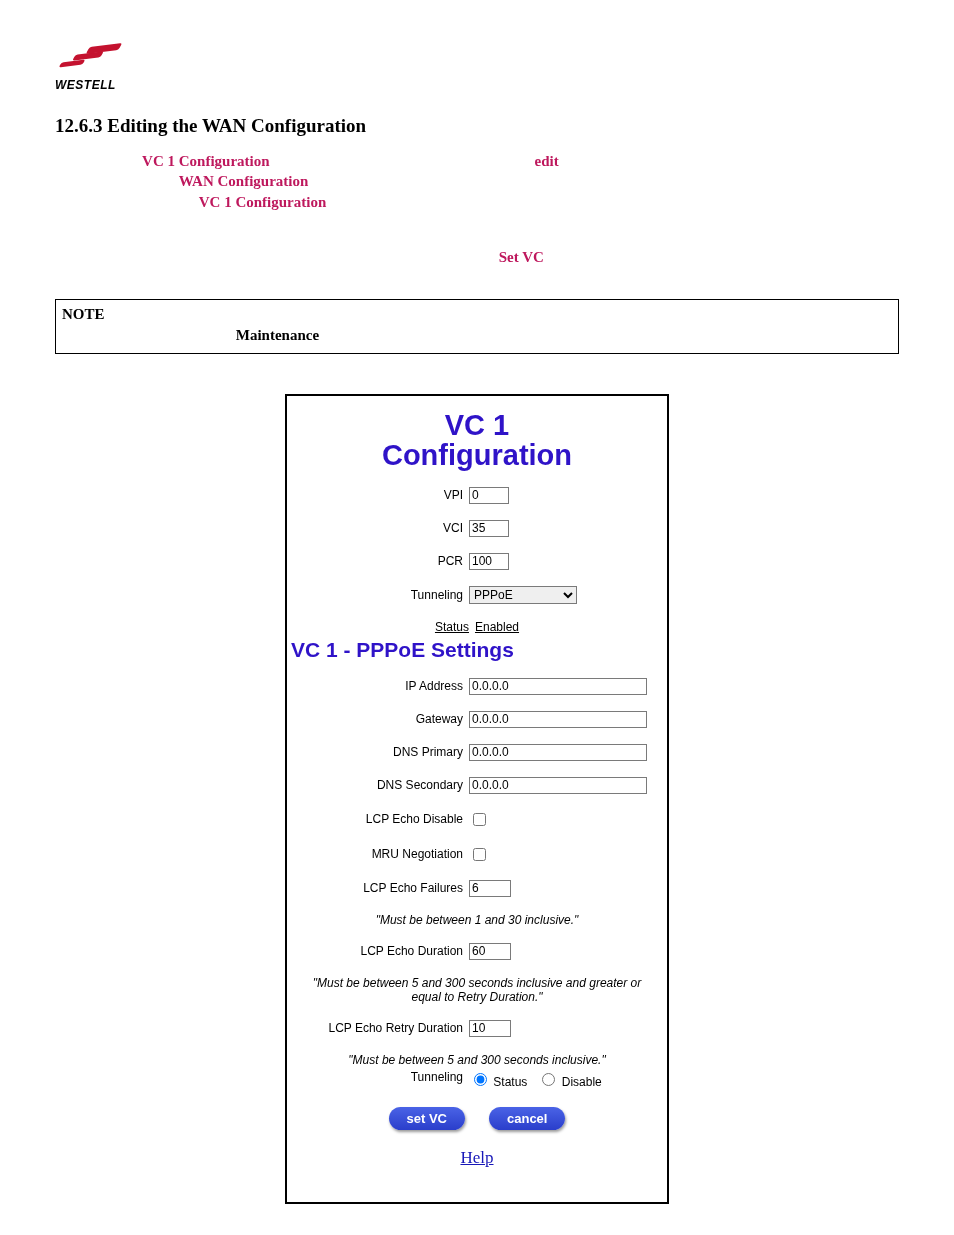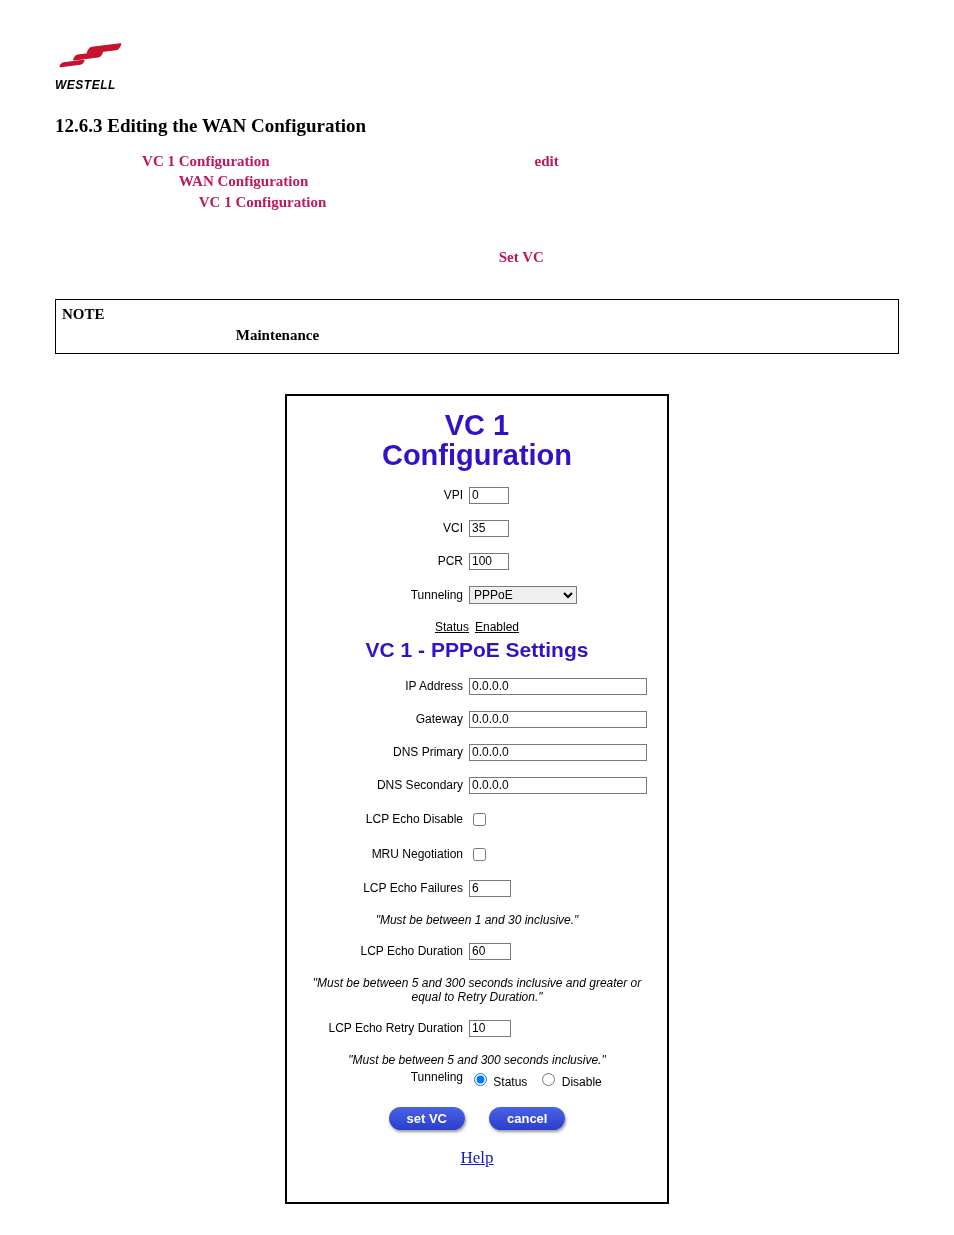--- a/index.html
+++ b/index.html
@@ -64,21 +64,21 @@
   .panel h1 {
     text-align:center;
     font-family: "Trebuchet MS", Verdana, sans-serif;
     font-weight: 900;
     font-size: 29px;
     line-height:1.05;
     color:#2f13c8;
     margin: 0 0 4px 0;
   }
   .panel h3 {
-    text-align:center;
+    text-align:left;
     font-family: "Trebuchet MS", Verdana, sans-serif;
     font-weight: 900;
     font-size: 21px;
     color:#2f13c8;
     margin: 4px 0 6px 0;
   }
   .row {
     display:flex;
     align-items:center;
     font-size:12px;

